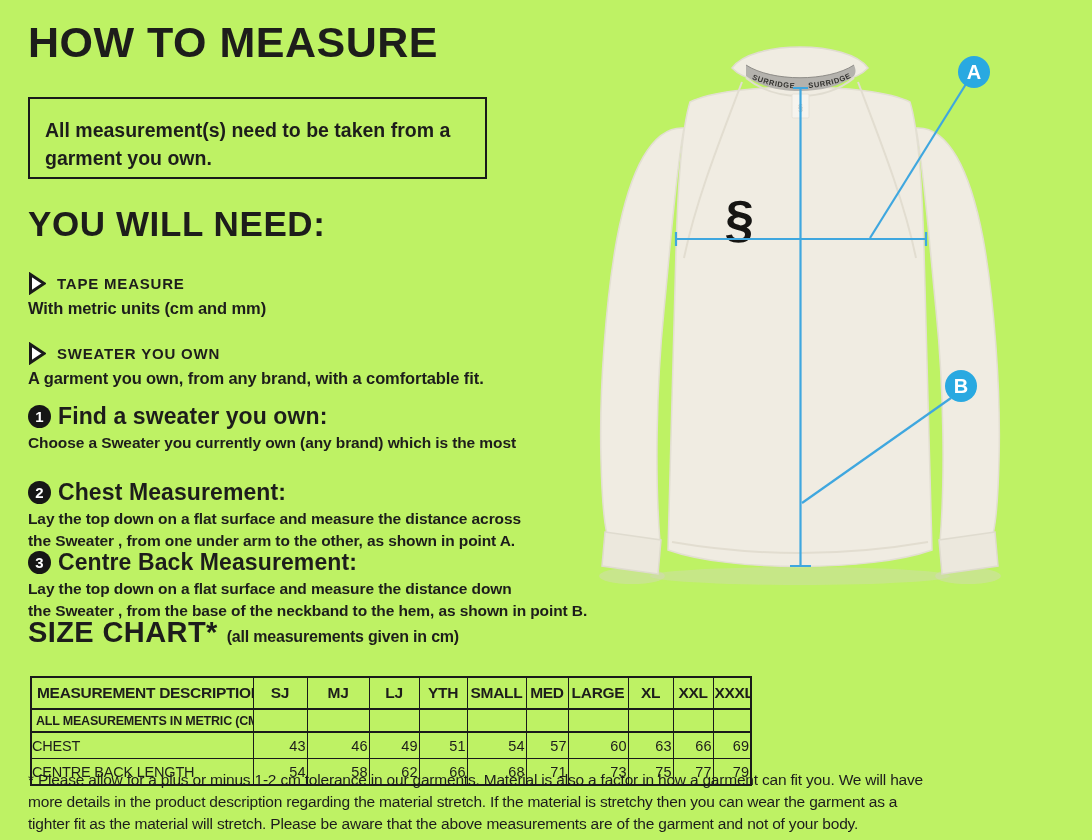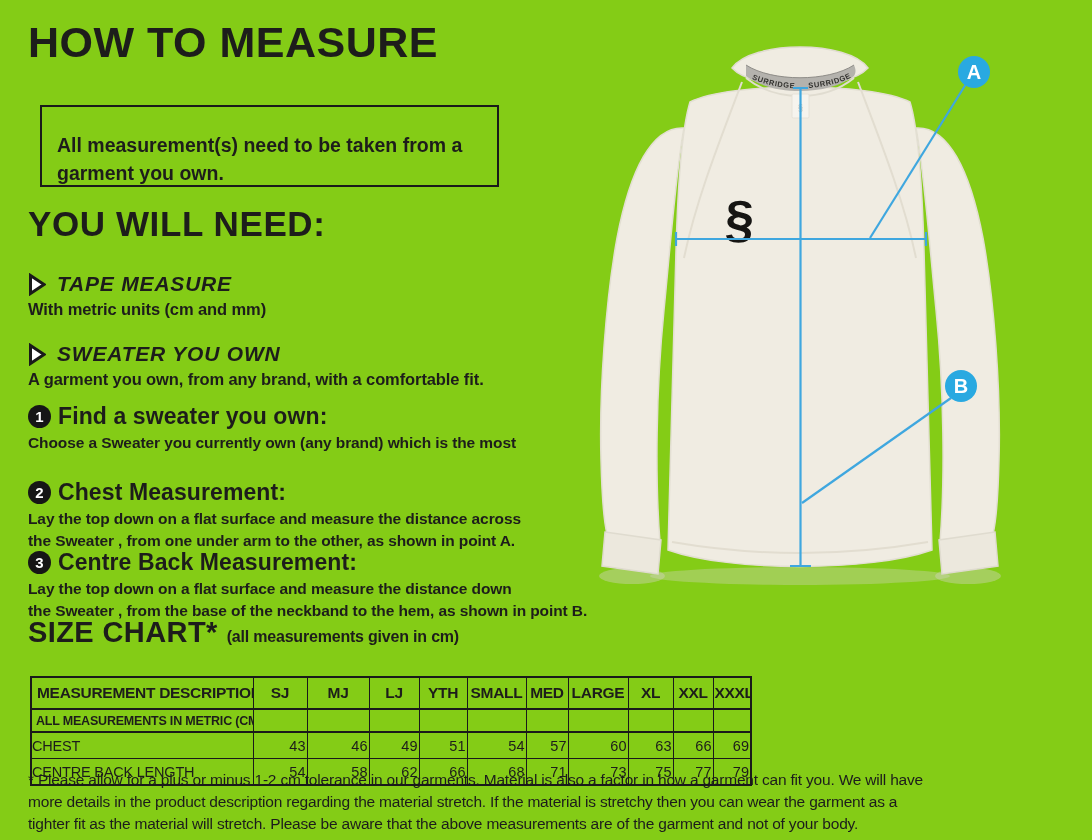--- a/index.html
+++ b/index.html
@@ -1,30 +1,30 @@
 <!DOCTYPE html>
 <html><head>
 <meta charset="utf-8">
 <style>
   html,body{margin:0;padding:0;background:#ffffff;}
-  .canvas{position:relative;width:1092px;height:840px;background:#84cc16;overflow:hidden;
+  .canvas{position:relative;width:1092px;height:840px;background:#bef264;overflow:hidden;
           font-family:"Liberation Sans",sans-serif;color:#1d1d1b;}
   .abs{position:absolute;}
   .nowrap{white-space:nowrap;}
 
   .page-title{left:28px;top:18px;font-size:43px;font-weight:900;letter-spacing:0.5px;}
 
-  .note-box{left:40px;top:97px;width:459px;height:82px;border:2.5px solid #1a1a1a;box-sizing:border-box;
-            padding:24px 15px;font-size:19.5px;font-weight:700;line-height:28px;margin-top:8px;}
+  .note-box{left:28px;top:97px;width:459px;height:82px;border:2.5px solid #1a1a1a;box-sizing:border-box;
+            padding:17px 15px;font-size:19.5px;font-weight:700;line-height:28px;}
 
   .ywn{left:28px;top:204px;font-size:35px;font-weight:700;letter-spacing:0.6px;}
 
   .need{left:28px;}
   .need-head{display:flex;align-items:center;gap:11px;}
-  .need-label{font-size:21px;font-weight:800;letter-spacing:0.8px;font-style:italic;}
+  .need-label{font-size:15px;font-weight:800;letter-spacing:0.8px;}
   .need-desc{font-size:16.5px;font-weight:700;margin-top:4px;letter-spacing:-0.1px;}
 
   .step-head{display:flex;align-items:center;gap:7px;left:28px;}
   .num-badge{width:23px;height:23px;border-radius:50%;background:#161616;color:#ffffff;
              display:flex;align-items:center;justify-content:center;font-size:15px;font-weight:700;flex:0 0 auto;}
   .step-heading{font-size:23px;font-weight:800;letter-spacing:0.1px;}
   .step-body{left:28px;font-size:15.5px;font-weight:700;line-height:22px;letter-spacing:-0.1px;}
 
   .sc-head{left:28px;top:616px;display:flex;align-items:baseline;}
   .sc-title{font-size:29px;font-weight:900;letter-spacing:0.4px;}

